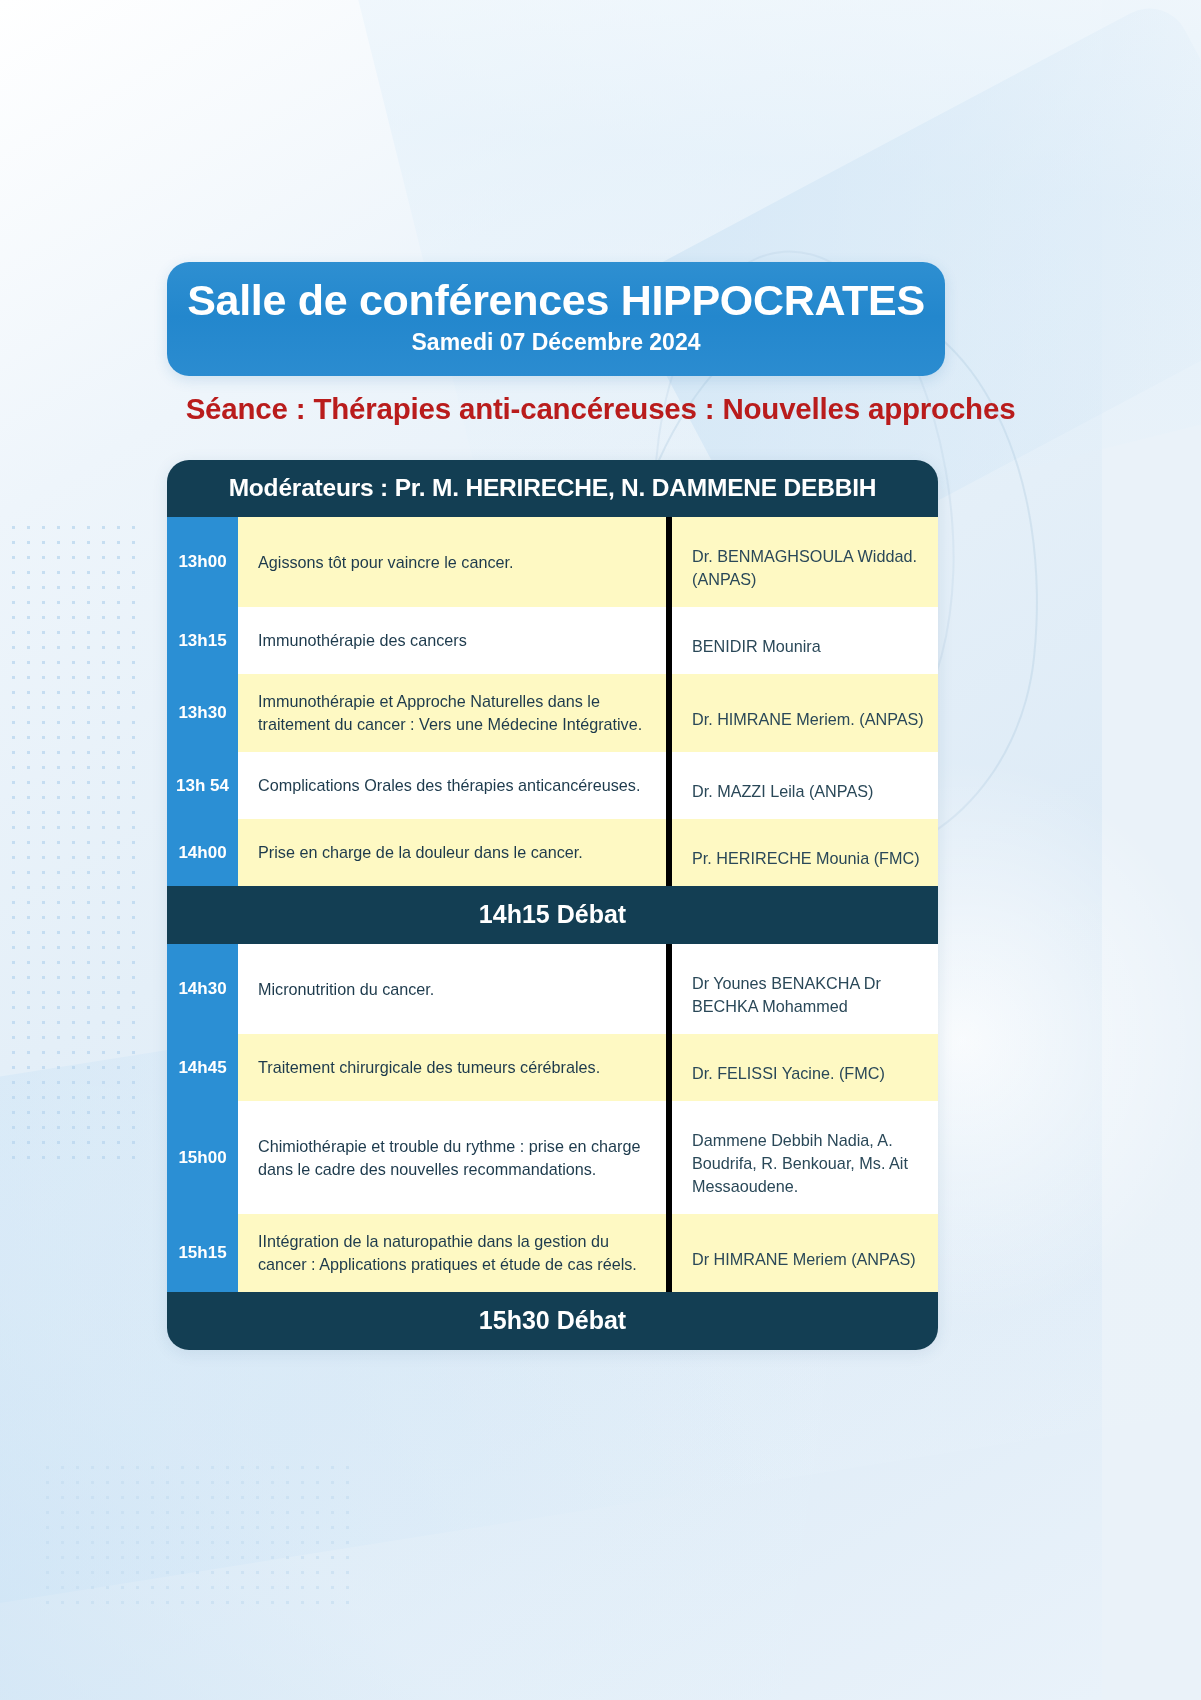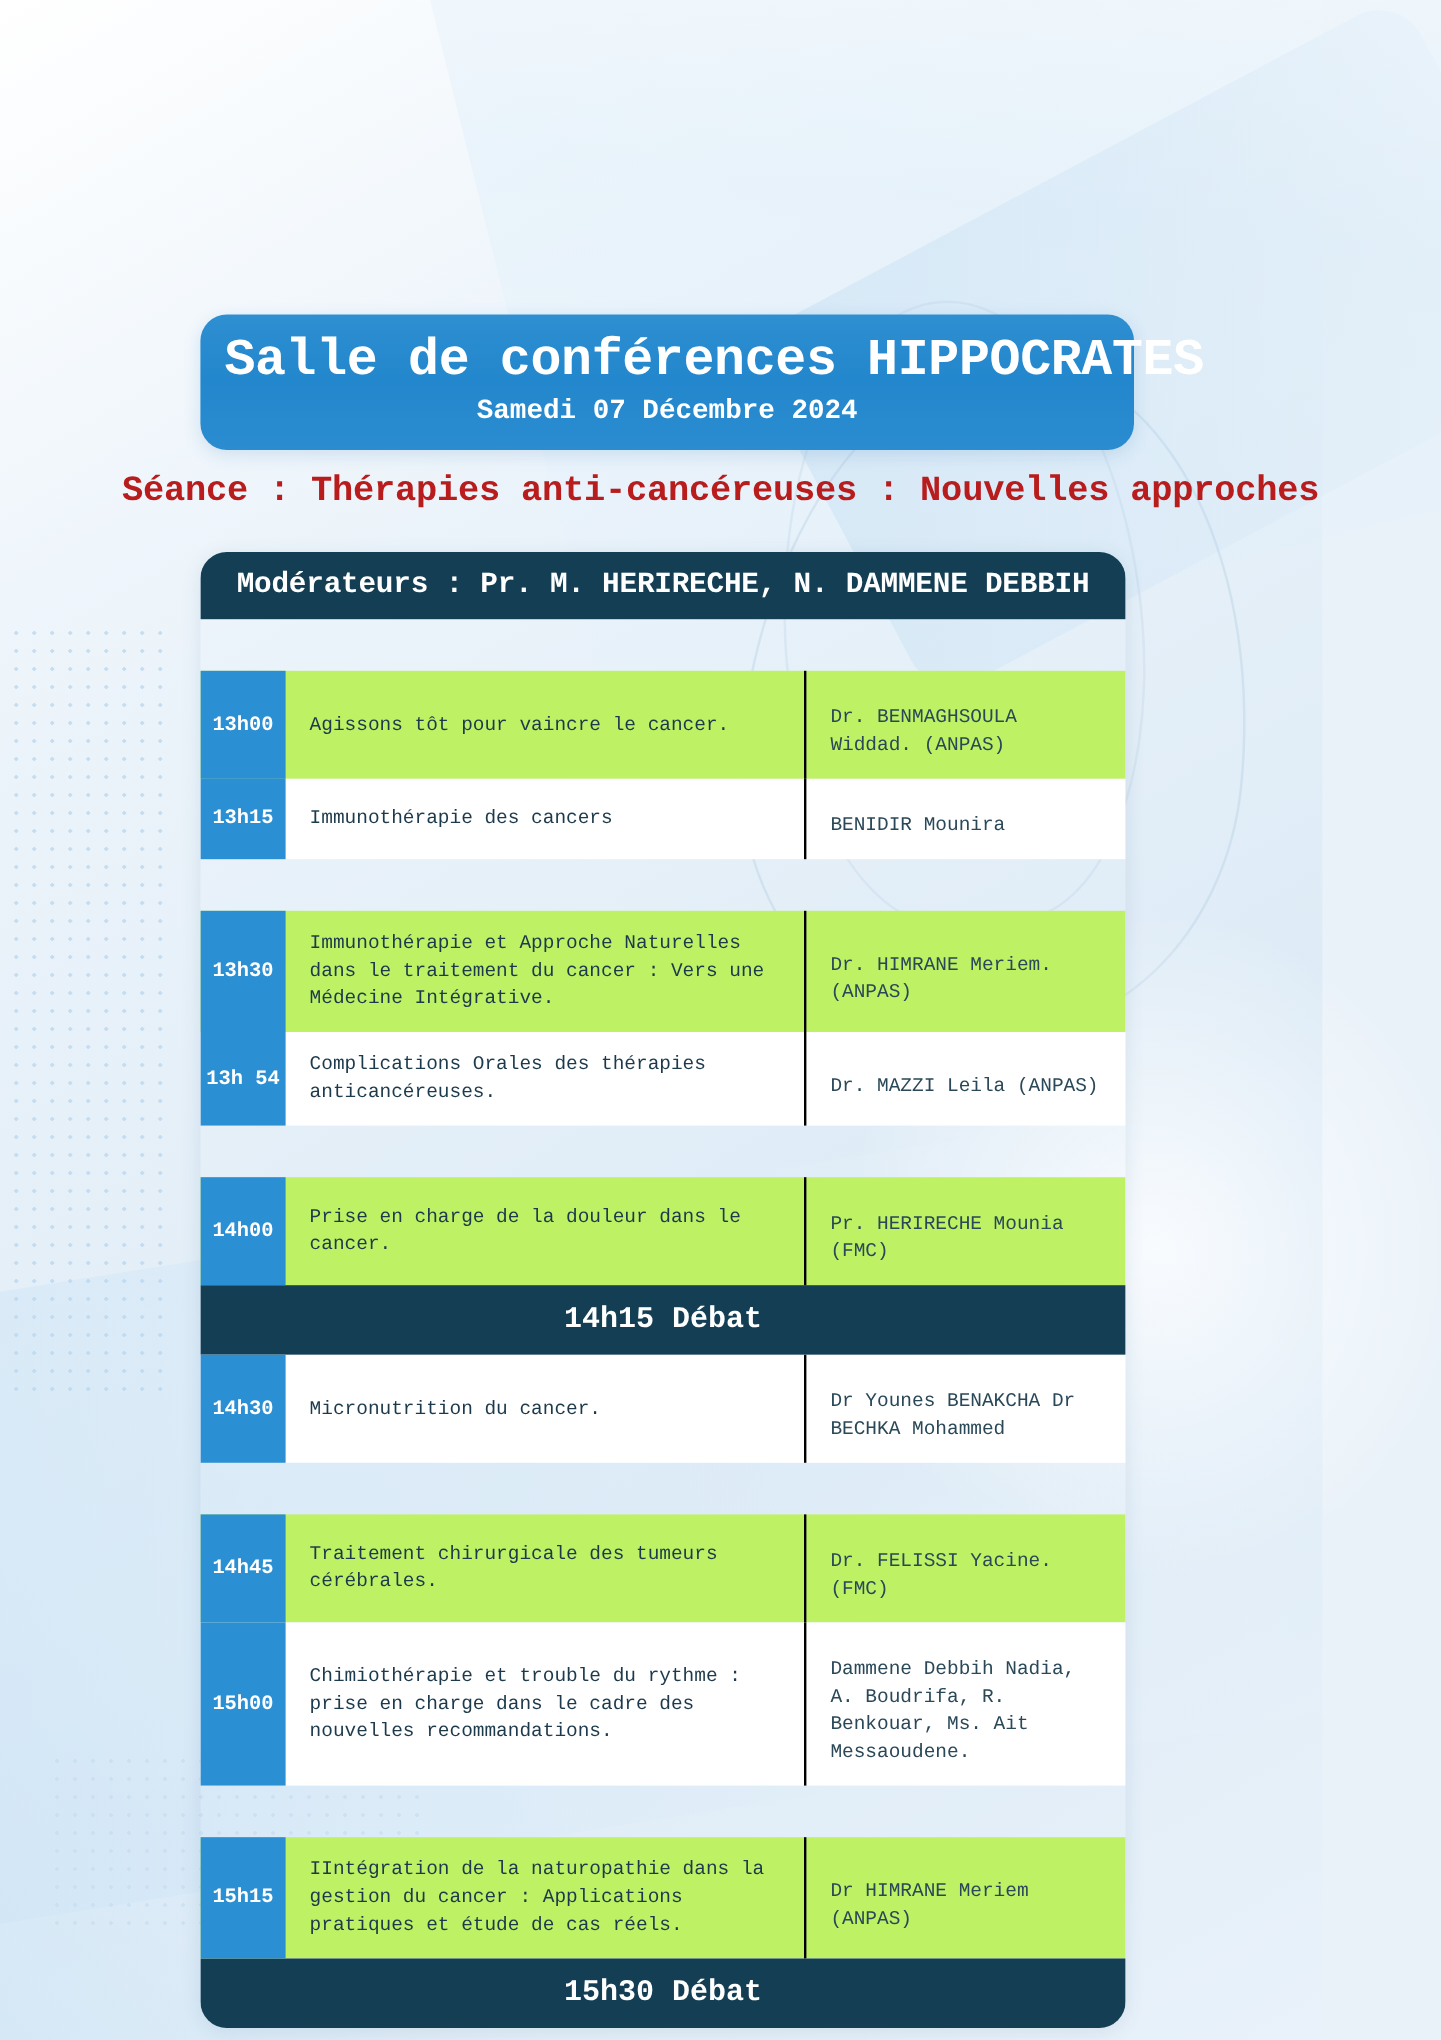--- a/index.html
+++ b/index.html
@@ -90,21 +90,20 @@
     right: -120px; top: 760px;
     width: 520px; height: 560px;
     background: radial-gradient(closest-side, rgba(255,255,255,.85), rgba(255,255,255,0));
   }
 
   
   .page {
     position: relative;
     width: 1102px;
     height: 1700px;
-    font-family: Liberation Mono, monospace;
   }
 
   
   .title-banner {
     position: absolute;
     left: 167px;
     top: 262px;
     width: 778px;
     padding: 16px 20px 20px;
     background: linear-gradient(180deg, #2e8fd1 0%, #2387cd 48%, #2b8cd0 100%);
@@ -169,21 +168,21 @@
   }
 
   .rows { display: block; }
 
   .row {
     display: flex;
     align-items: stretch;
     width: 100%;
     background: #ffffff;
   }
-  .row.alt { background: #bef264; margin-top: 43px; }
+  .row.alt { background: #fef9c3; }
 
   .cell-time {
     flex: 0 0 71px;
     background: #2b8fd4;
     color: #ffffff;
     font-size: 17px;
     font-weight: bold;
     display: flex;
     align-items: center;
     justify-content: center;
@@ -192,21 +191,21 @@
   }
 
   .cell-topic {
     flex: 1 1 auto;
     color: #1d3a4c;
     font-size: 16.2px;
     line-height: 1.42;
     padding: 16px 18px 16px 20px;
     display: flex;
     align-items: center;
-    border-right: 2px solid #000000;
+    border-right: 6px solid #000000;
   }
 
   .cell-speaker {
     flex: 0 0 266px;
     color: #2a4858;
     font-size: 16.2px;
     line-height: 1.42;
     padding: 28px 14px 16px 20px;
     display: flex;
     align-items: center;

